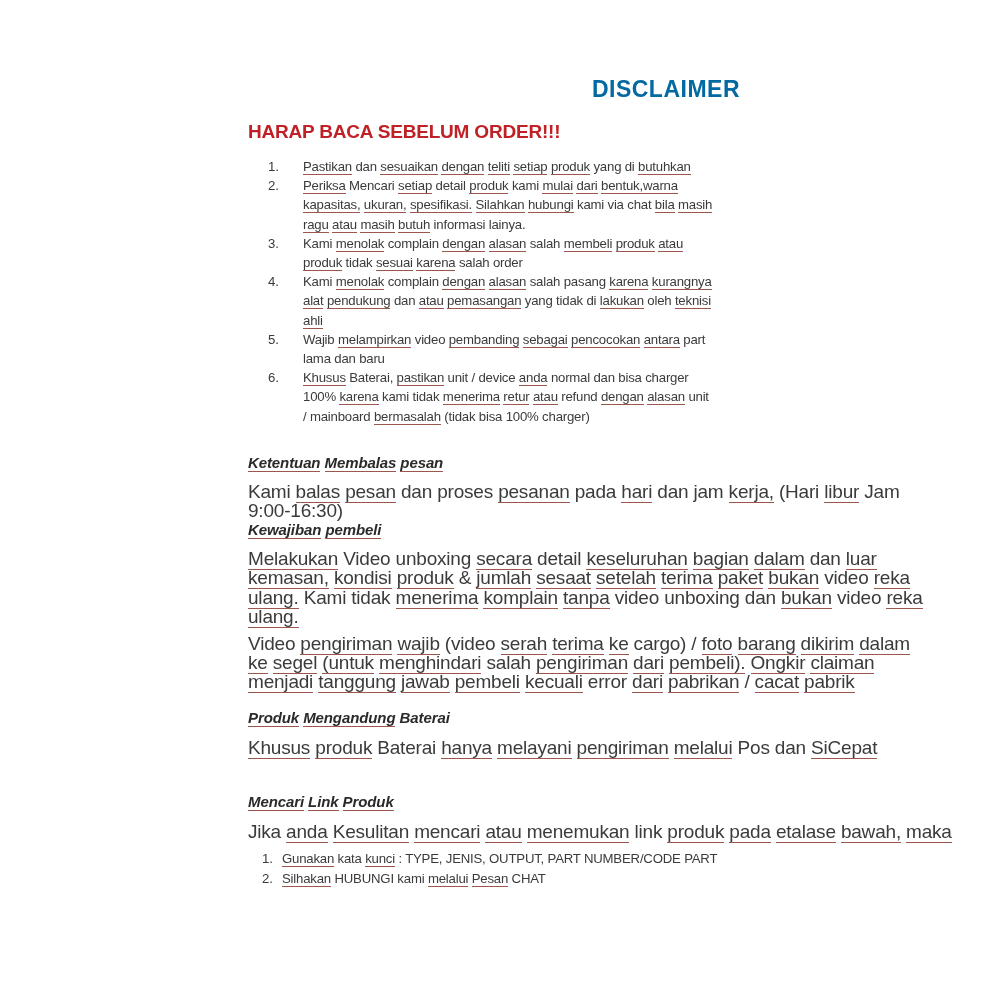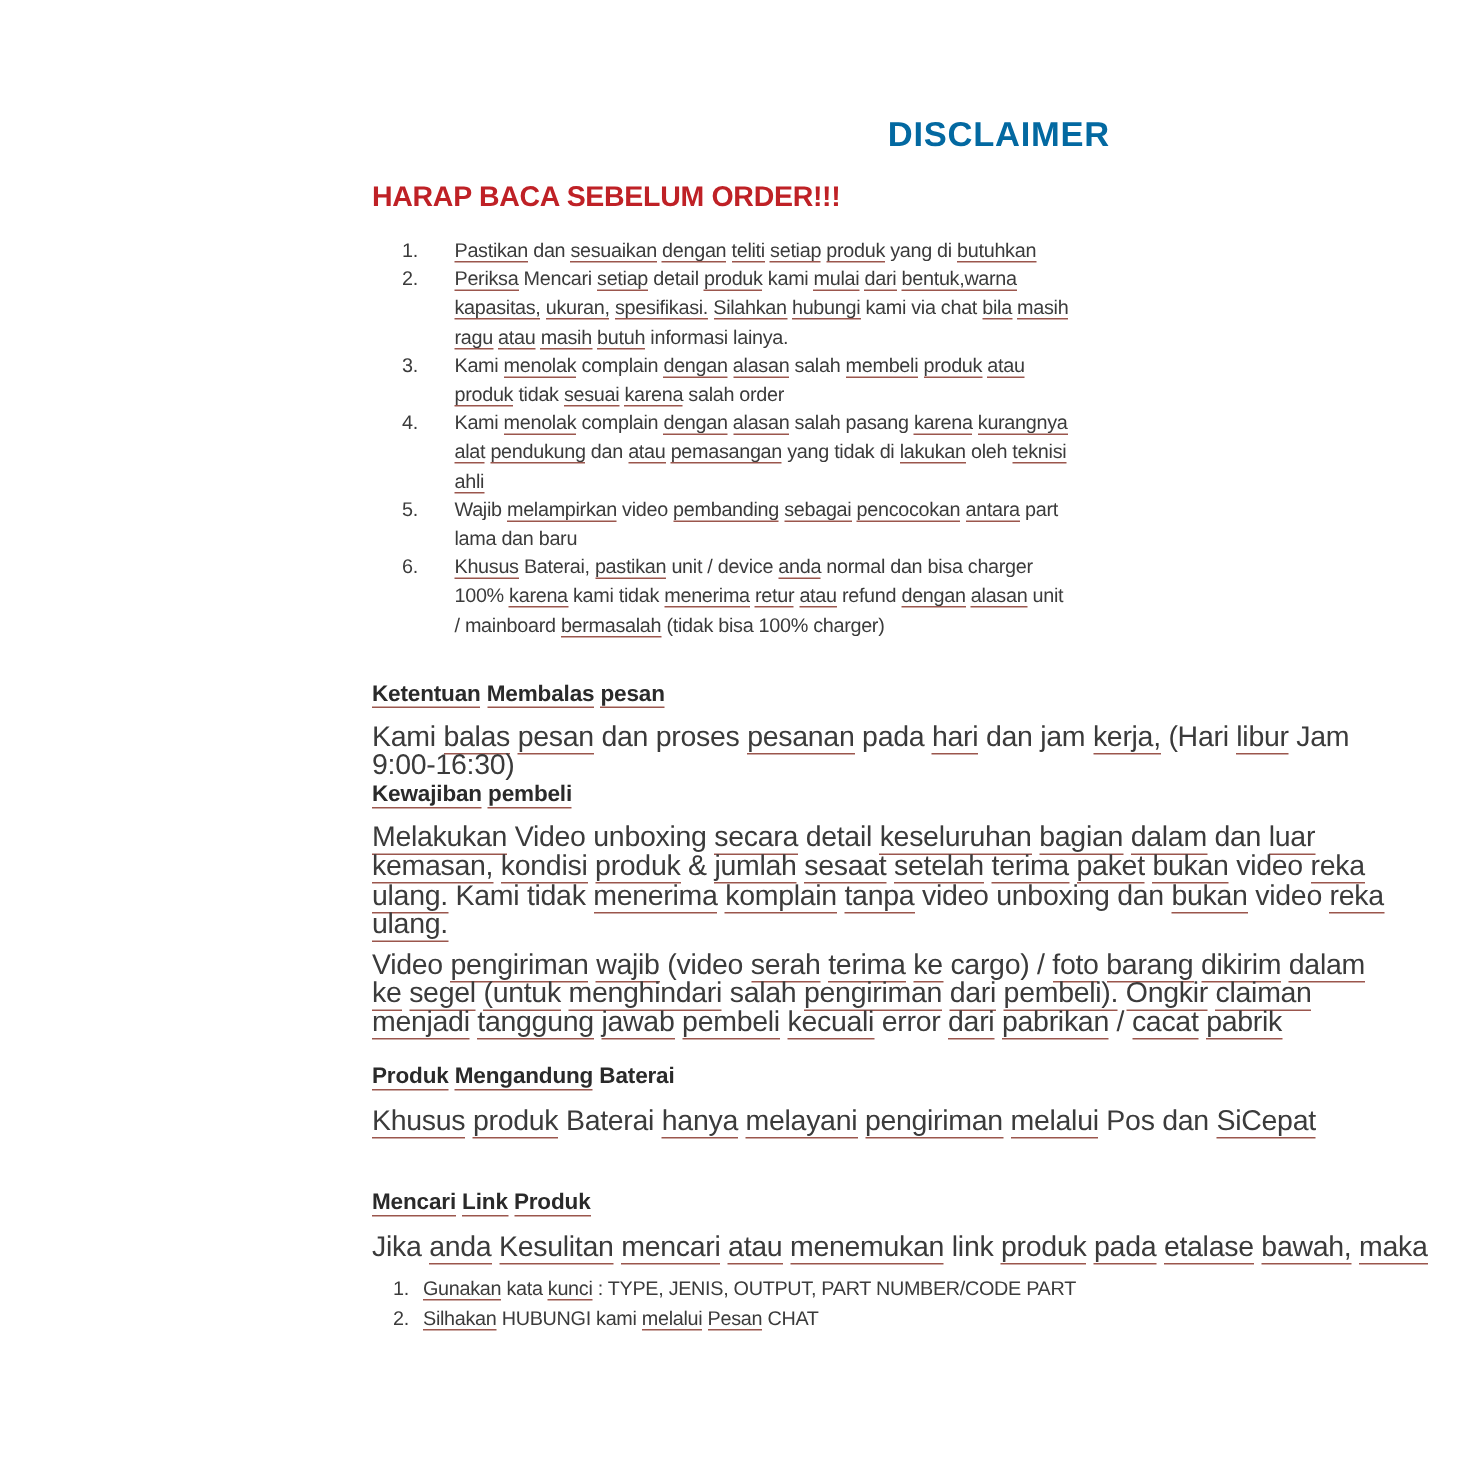--- a/index.html
+++ b/index.html
@@ -16,21 +16,21 @@
     color:#0369a1;
   }
   .subtitle{
     margin:19px 0 0 0;
     font-size:19px;font-weight:700;line-height:22px;letter-spacing:-0.2px;
     color:#bf2126;
   }
   .rules{margin-top:14px;}
   .oli{position:relative;padding-left:55px;font-size:13.2px;line-height:19.2px;letter-spacing:-0.2px;}
   .oli .num{position:absolute;left:20px;top:0;}
-  .shead{font-size:15px;font-weight:700;line-height:20px;color:#2a2a2a;letter-spacing:-0.1px;}
+  .shead{font-size:15px;font-weight:700;line-height:20px;color:#2a2a2a;letter-spacing:-0.1px;font-style:italic;}
   .para{font-size:19px;line-height:19.2px;letter-spacing:-0.2px;}
   .steps{margin-top:8px;}
   .sli{position:relative;padding-left:34px;font-size:13.2px;line-height:19.6px;letter-spacing:-0.2px;}
   .sli .num{position:absolute;left:14px;top:0;}
   .tl{white-space:nowrap;}
   .u{border-bottom:1.6px solid rgba(138,56,46,0.85);padding-bottom:0px;}
   .shead .u{border-bottom-width:1.8px;}
   .mt27{margin-top:27px}.mt14{}.mt16{margin-top:16px}.mt35{margin-top:35px}
   .mt9{margin-top:9px}.mt8{margin-top:8px}.mt10{margin-top:10px}
 </style>

